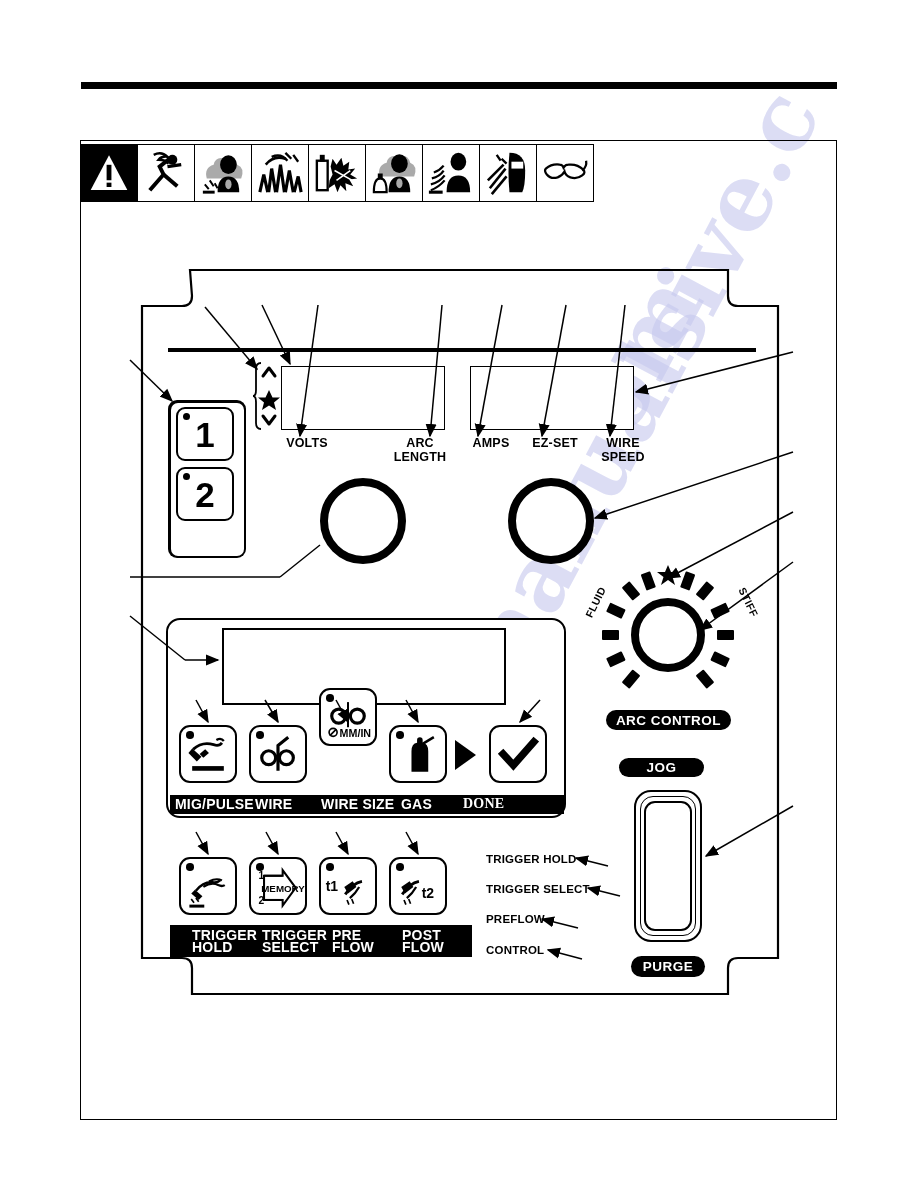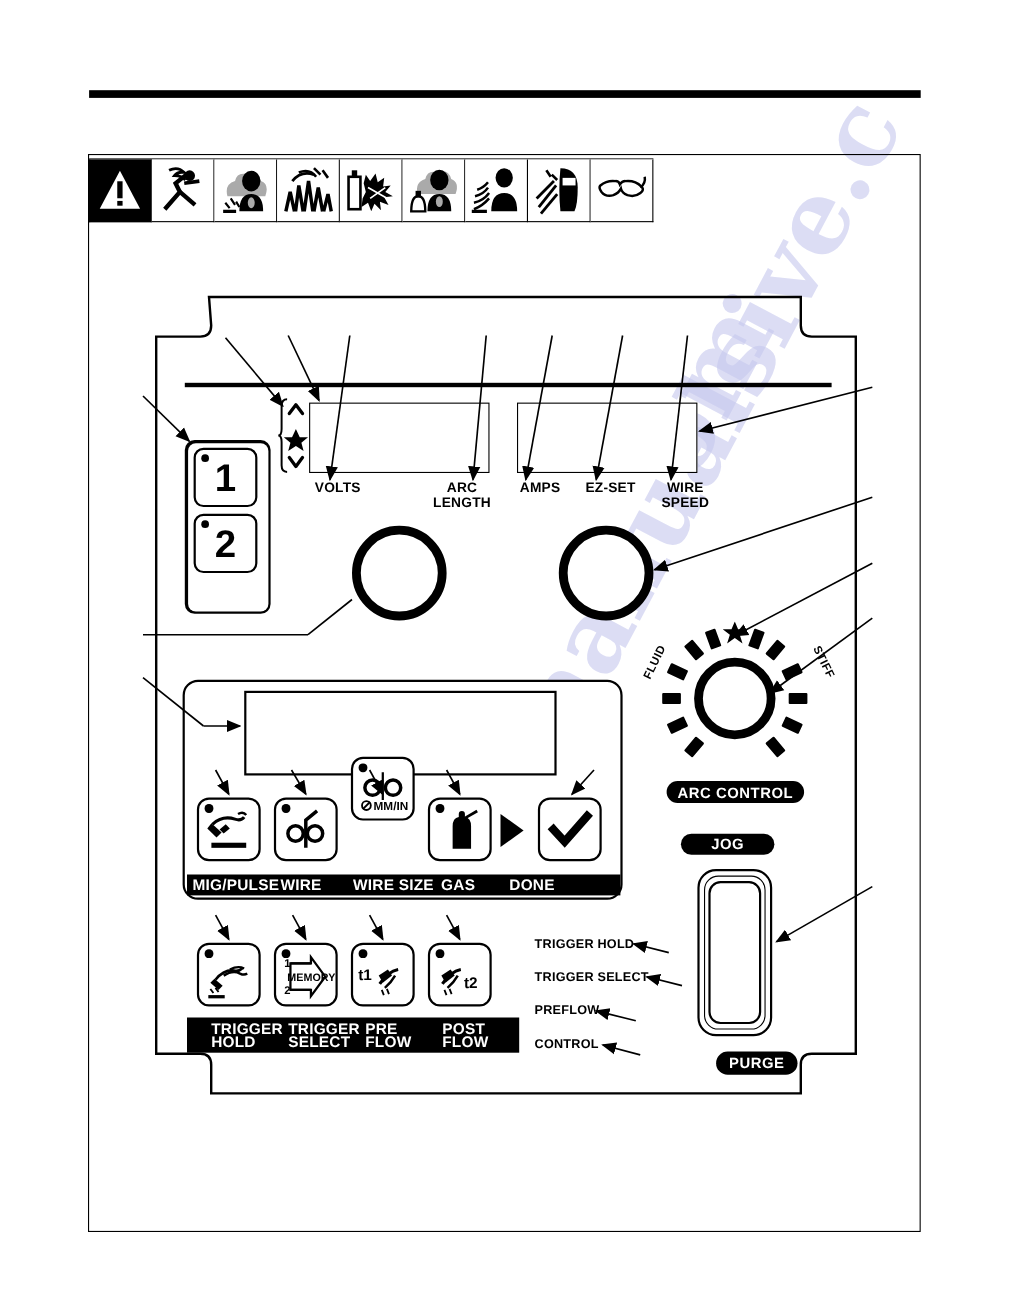--- a/index.html
+++ b/index.html
@@ -75,21 +75,21 @@
              color:#000;transform:rotate(-64deg);transform-origin:center;letter-spacing:.4px;}
   .stiff-lbl{position:absolute;left:733px;top:596px;font-size:10.5px;font-weight:bold;
              color:#000;transform:rotate(64deg);transform-origin:center;letter-spacing:.4px;}
 
   
   .pill{position:absolute;background:#000;color:#fff;border-radius:11px;
         display:flex;align-items:center;justify-content:center;
         font-size:13.5px;font-weight:bold;letter-spacing:.5px;}
   .pill.arc{left:606px;top:710px;width:125px;height:20px;}
   .pill.jog{left:619px;top:758px;width:85px;height:19px;}
-  .pill.purge{left:651px;top:956px;width:74px;height:21px;}
+  .pill.purge{left:631px;top:956px;width:74px;height:21px;}
 
   
   .rocker{position:absolute;left:634px;top:790px;width:68px;height:152px;
           border:2px solid #000;border-radius:17px;background:#fff;box-sizing:border-box;}
   .rocker-m{position:absolute;left:4px;top:4px;width:56px;height:140px;
             border:1.6px solid #000;border-radius:13px;box-sizing:border-box;}
   .rocker-i{position:absolute;left:8px;top:9px;width:48px;height:130px;
             border:2.2px solid #000;border-radius:11px;box-sizing:border-box;}
 
   
@@ -385,21 +385,21 @@
     <svg viewBox="0 0 58 58">
       <path d="M13 29 L24 41 L46 16" stroke="#000" stroke-width="8" fill="none" stroke-linecap="square"></path>
     </svg>
   </div>
 
   <div class="labelbar" style="left:170px;top:795px;width:394px;height:19px;">
     <div class="lb" style="width:80px;margin-left:5px;">MIG/PULSE</div>
     <div class="lb" style="width:66px;">WIRE</div>
     <div class="lb" style="width:80px;">WIRE SIZE</div>
     <div class="lb" style="width:62px;">GAS</div>
-    <div class="lb" style="width:88px;">DONE</div>
+    <div class="lb" style="width:88px;font-family:Liberation Serif, serif;">DONE</div>
   </div>
 
   <div class="ibtn" style="left:179px;top:857px;">
     <span class="led"></span>
     <svg viewBox="0 0 58 58">
       <path d="M16 34 q8 -10 18 -9 q5 1 8 -2" stroke="#000" stroke-width="2.6" fill="none"></path>
       <path d="M15 33 L23 40 L19 44 L11 37 Z" fill="#000"></path>
       <path d="M24 30 q9 -6 16 -2 q4 2 7 0" stroke="#000" stroke-width="2.4" fill="none"></path>
       <path d="M30 24 q8 -4 14 -1" stroke="#000" stroke-width="2.2" fill="none"></path>
       <rect x="9" y="49" width="16" height="3.2" fill="#000"></rect>

